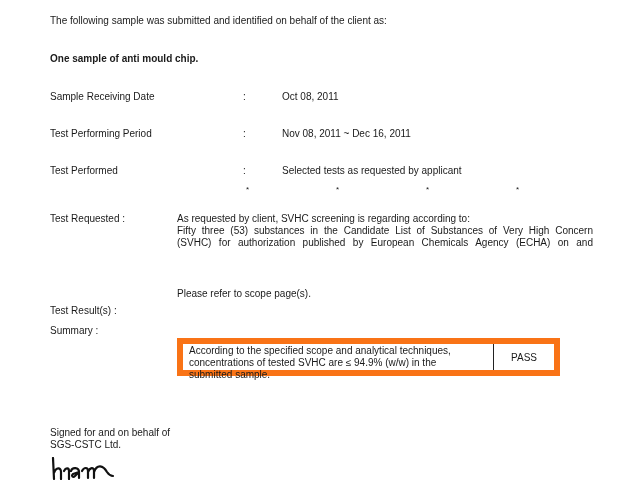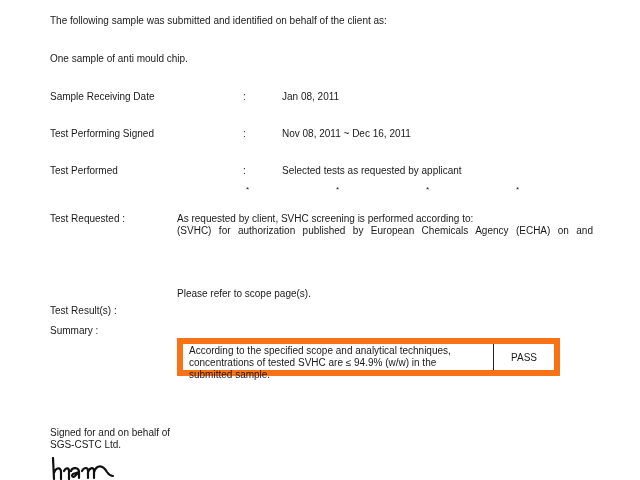--- a/index.html
+++ b/index.html
@@ -61,42 +61,43 @@
     left: 50px;
     top: 457px;
   }
 </style>
 </head>
 <body>
 
 <div>
 
   <div class="abs" style="left:50px; top:15px;">The following sample was submitted and identified on behalf of the client as:</div>
-  <div class="abs" style="left:50px; top:53px;">One sample of anti mould chip.</div>
+  <div class="abs" style="left:50px; top:53px;font-weight:bold;">One sample of anti mould chip.</div>
 
   <div class="abs" style="left:50px; top:91px;">Sample Receiving Date</div>
   <div class="abs" style="left:243px; top:91px;">:</div>
-  <div class="abs" style="left:282px; top:91px;">Jan 08, 2011</div>
+  <div class="abs" style="left:282px; top:91px;">Oct 08, 2011</div>
 
-  <div class="abs" style="left:50px; top:128px;">Test Performing Signed</div>
+  <div class="abs" style="left:50px; top:128px;">Test Performing Period</div>
   <div class="abs" style="left:243px; top:128px;">:</div>
   <div class="abs" style="left:282px; top:128px;">Nov 08, 2011 ~ Dec 16, 2011</div>
 
   <div class="abs" style="left:50px; top:165px;">Test Performed</div>
   <div class="abs" style="left:243px; top:165px;">:</div>
   <div class="abs" style="left:282px; top:165px;">Selected tests as requested by applicant</div>
 
   <span class="star" style="left:246px;">*</span>
   <span class="star" style="left:336px;">*</span>
   <span class="star" style="left:426px;">*</span>
   <span class="star" style="left:516px;">*</span>
 
   <div class="abs" style="left:50px; top:213px;">Test Requested :</div>
   <div class="para">
-    <div>As requested by client, SVHC screening is performed according to:</div>
+    <div>As requested by client, SVHC screening is regarding according to:</div>
+    <div class="just">Fifty three (53) substances in the Candidate List of Substances of Very High Concern</div>
     <div class="just">(SVHC) for authorization published by European Chemicals Agency (ECHA) on and</div>
   </div>
 
   <div class="abs" style="left:50px; top:305px;">Test Result(s) :</div>
   <div class="abs" style="left:177px; top:288px;">Please refer to scope page(s).</div>
 
   <div class="abs" style="left:50px; top:325px;">Summary :</div>
   <div class="summary-box">
     <div class="summary-text">
       <div>According to the specified scope and analytical techniques,</div>

